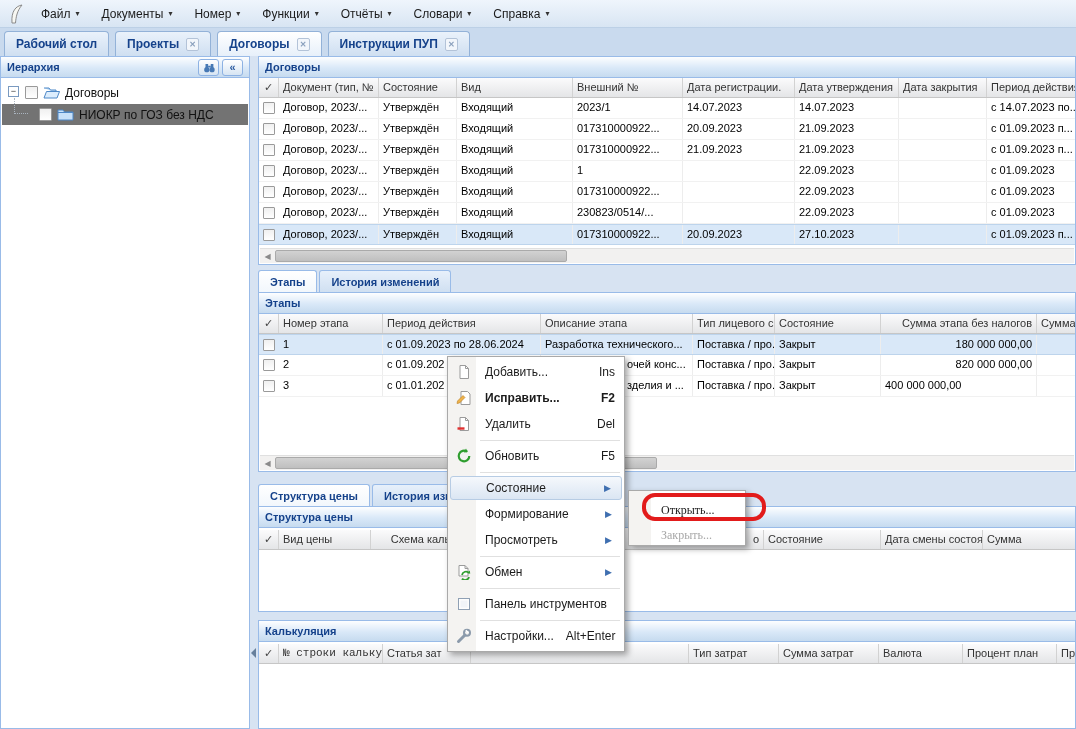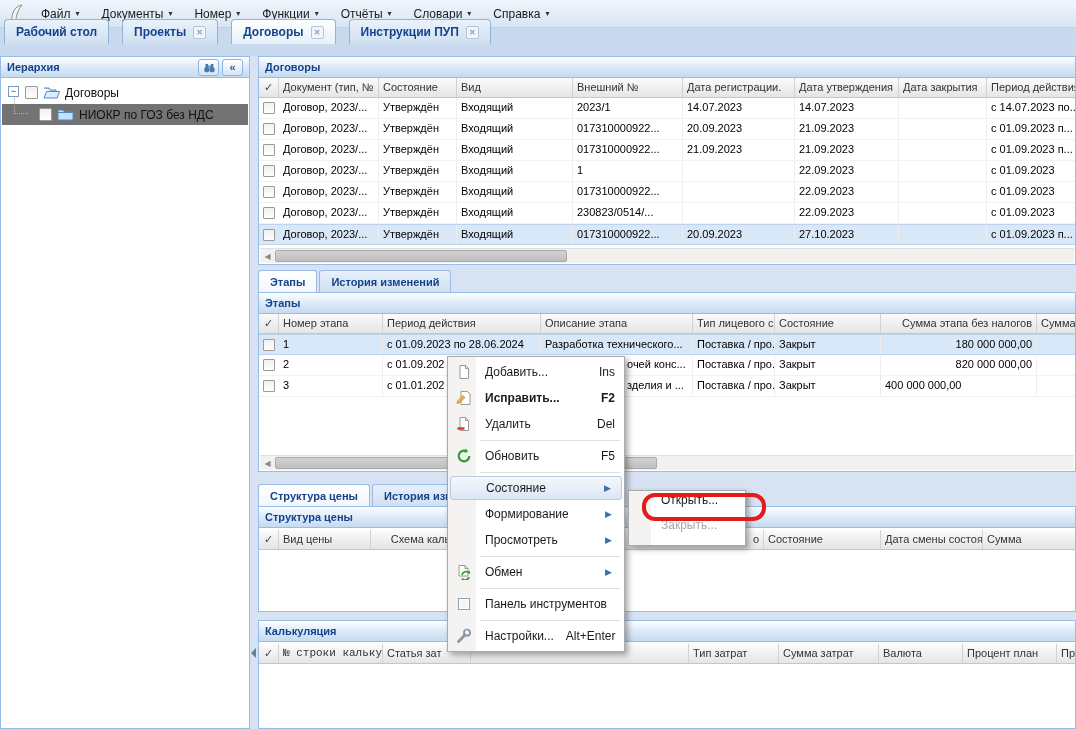--- a/index.html
+++ b/index.html
@@ -11,21 +11,21 @@
   .menubar { position:absolute; left:0; top:0; width:1076px; height:28px;
     background:linear-gradient(#eff5fc,#d8e5f3); border-bottom:1px solid #bcd0e6;
     display:flex; align-items:center; padding-left:4px; }
   .appicon { width:26px; display:flex; justify-content:center; align-items:center; }
   .menu-item { display:inline-flex; align-items:center; gap:5px; padding:4px 11px;
     font-size:12px; color:#1b1b1b; cursor:default; }
   .menu-item .dd { font-size:8px; color:#333; }
 
   
   .tabbar { position:absolute; left:0; top:28px; width:1076px; height:28px;
-    background:#c9daee; display:flex; gap:13px; padding:3px 0 12px 4px;align-items:flex-end; }
+    background:#c9daee; display:flex; gap:6px; padding:3px 0 12px 4px; }
   .tab { display:inline-flex; align-items:center; gap:7px; padding:0 11px; height:25px;
     border:1px solid #93b2d8; border-bottom:none; border-radius:4px 4px 0 0;
     background:linear-gradient(#eaf2fb,#cfdff1); color:#15428b; font-weight:bold; font-size:12px; }
   .tab.active { background:linear-gradient(#ffffff,#e7f0fa); }
   .tab-x { width:13px; height:13px; border:1px solid #b3c3d8; border-radius:2px;
     background:#f2f6fb; color:#8aa0bd; font-size:8px; line-height:11px; text-align:center; }
 
   
   .panel { position:absolute; background:#fff; border:1px solid #99bbe8; overflow:hidden; }
   .panel-header { height:21px; background:linear-gradient(#fdfeff,#d9e8f8 55%,#c6dbef);
@@ -90,21 +90,21 @@
   .ctx-label.bold { font-weight:bold; }
   .ctx-short { font-size:12px; color:#1b1b1b; padding-left:12px; }
   .ctx-short.bold { font-weight:bold; }
   .ctx-arrow { width:10px; color:#3f6fb0; font-size:9px; }
   .ctx-sep { height:6px; position:relative; }
   .ctx-sep::after { content:""; position:absolute; left:30px; right:2px; top:3px; border-top:1px solid #e0e0e0; }
 
   .submenu { position:absolute; border:1px solid #a9a9a9; padding:2px;
     background:linear-gradient(to right,#f4f3f1 0,#f4f3f1 22px,#ffffff 22px);
     box-shadow:3px 3px 6px rgba(0,0,0,.35); z-index:60; }
-  .sub-item { display:flex; align-items:flex-start; height:25px; }
+  .sub-item { display:flex; align-items:flex-end; height:25px;font-family:Liberation Serif, serif; }
   .sub-label { font-size:12px; color:#1b1b1b; padding-left:30px; white-space:nowrap; }
   .sub-label.disabled { color:#a8a8a8; }
 
   .red-ring { position:absolute; left:642px; top:493px; width:124px; height:28px;
     border:4px solid #e21b1b; border-radius:13px; z-index:70; pointer-events:none; }
 </style>
 </head>
 <body>
 
 <div class="app">

